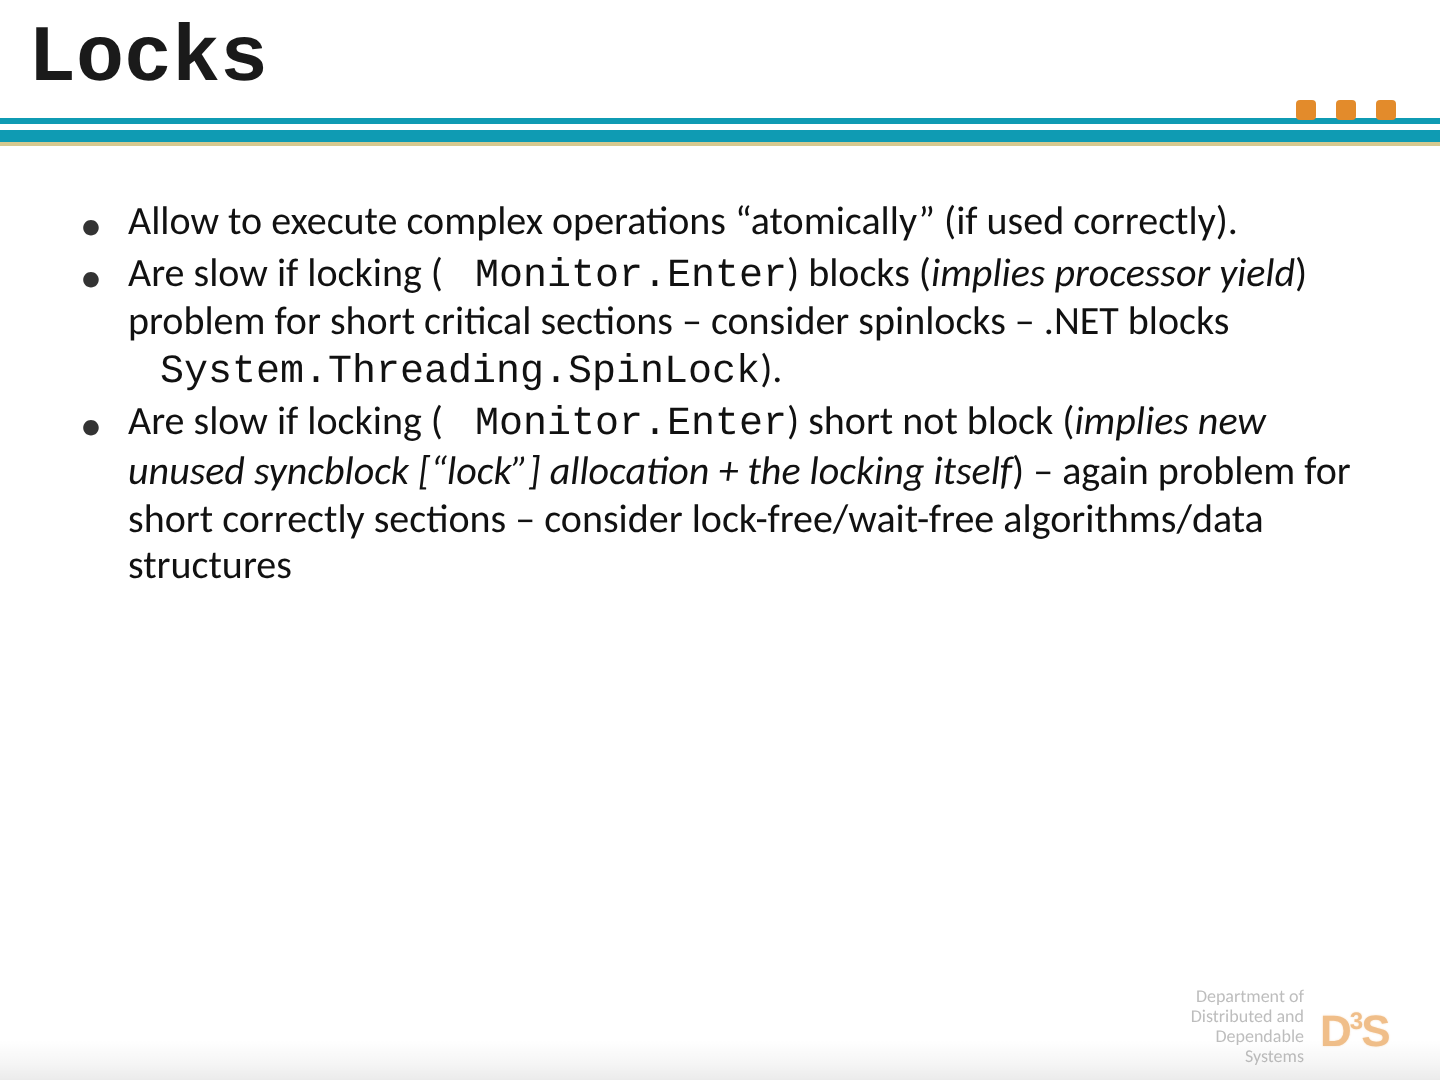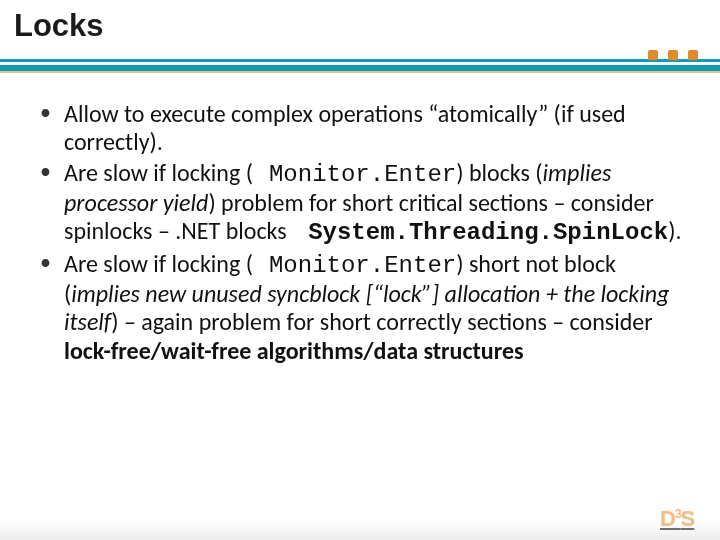--- a/index.html
+++ b/index.html
@@ -7,24 +7,24 @@
   .slide {
     position: relative;
     width: 720px;
     height: 540px;
     background: #ffffff;
   }
   .title {
     position: absolute;
     top: 8px;
     left: 14px;
-    font-size: 31px;
+    font-size: 40px;
     font-weight: 700;
     color: #1a1a1a;
-    font-family: Liberation Sans, sans-serif;
+    font-family: Liberation Mono, monospace;
   }
   .divider {
     position: absolute;
     top: 62px;
     left: 0;
     width: 720px;
     height: 10px;
   }
   .divider .line-top {
     position: absolute;
@@ -56,62 +56,61 @@
   .dots .dot {
     width: 10px; height: 10px;
     background: #e38b2b;
     border-radius: 2px;
   }
   .content {
     position: absolute;
     top: 100px;
     left: 36px;
     right: 28px;
-    font-size: 24px;
+    font-size: 20px;
     color: #111;
     line-height: 1.18;
   }
   .content ul { list-style: none; }
   .content li {
     position: relative;
     padding-left: 28px;
     margin-bottom: 2px;
   }
   .content li::before {
     content: "•";
     position: absolute;
     left: 4px;
     top: 0;
     font-size: 22px;
     color: #333;
   }
   .mono { font-family: "Courier New", Courier, monospace; margin-left: 16px; }
-  .bold { font-weight: 700; }
+  .bold { font-weight: 400; }
   .ital { font-style: italic; }
   .footer {
     position: absolute;
     bottom: 6px;
     right: 14px;
     display: flex;
     align-items: center;
     gap: 8px;
     opacity: 0.55;
   }
   .footer .txt {
     text-align: right;
     font-size: 9px;
     line-height: 1.1;
     color: #888;
   }
   .footer .logo {
     width: 46px;
     height: 30px;
     display: flex;
-    align-items: center;
-    text-decoration: underline;
+    align-items: flex-end;
   }
   .footer .d3s {
     font-family: Arial, sans-serif;
     font-size: 22px;
     font-weight: 700;
     color: #e48a2a;
     letter-spacing: -1px;
     text-shadow: 0 0 1px rgba(228,138,42,0.5);
   }
   .footer .d3s .sup { font-size: 12px; vertical-align: super; }
@@ -146,18 +145,24 @@
     <ul id="bullet-list">
         <li><span>Allow to execute complex operations “atomically” (if used correctly).</span></li>
         <li><span>Are slow if locking (</span><span class="mono">Monitor.Enter</span><span>) blocks (</span><span class="ital">implies processor yield</span><span>) problem for short critical sections – consider spinlocks – .NET blocks </span><span class="mono bold">System.Threading.SpinLock</span><span>).</span></li>
         <li><span>Are slow if locking (</span><span class="mono">Monitor.Enter</span><span>) short not block (</span><span class="ital">implies new unused syncblock [“lock”] allocation + the locking itself</span><span>) – again problem for short correctly sections – consider </span><span class="bold">lock-free/wait-free algorithms/data structures</span></li>
       </ul>
   </div>
 
   <div class="bottom-shadow"></div>
 
   <div class="footer">
+    <div class="txt">
+      <div>Department of</div>
+      <div>Distributed and</div>
+      <div>Dependable</div>
+      <div>Systems</div>
+    </div>
     <div class="logo">
       <span class="d3s">D<span class="sup">3</span>S</span>
     </div>
   </div>
 
 </div>
 
 </body></html>

